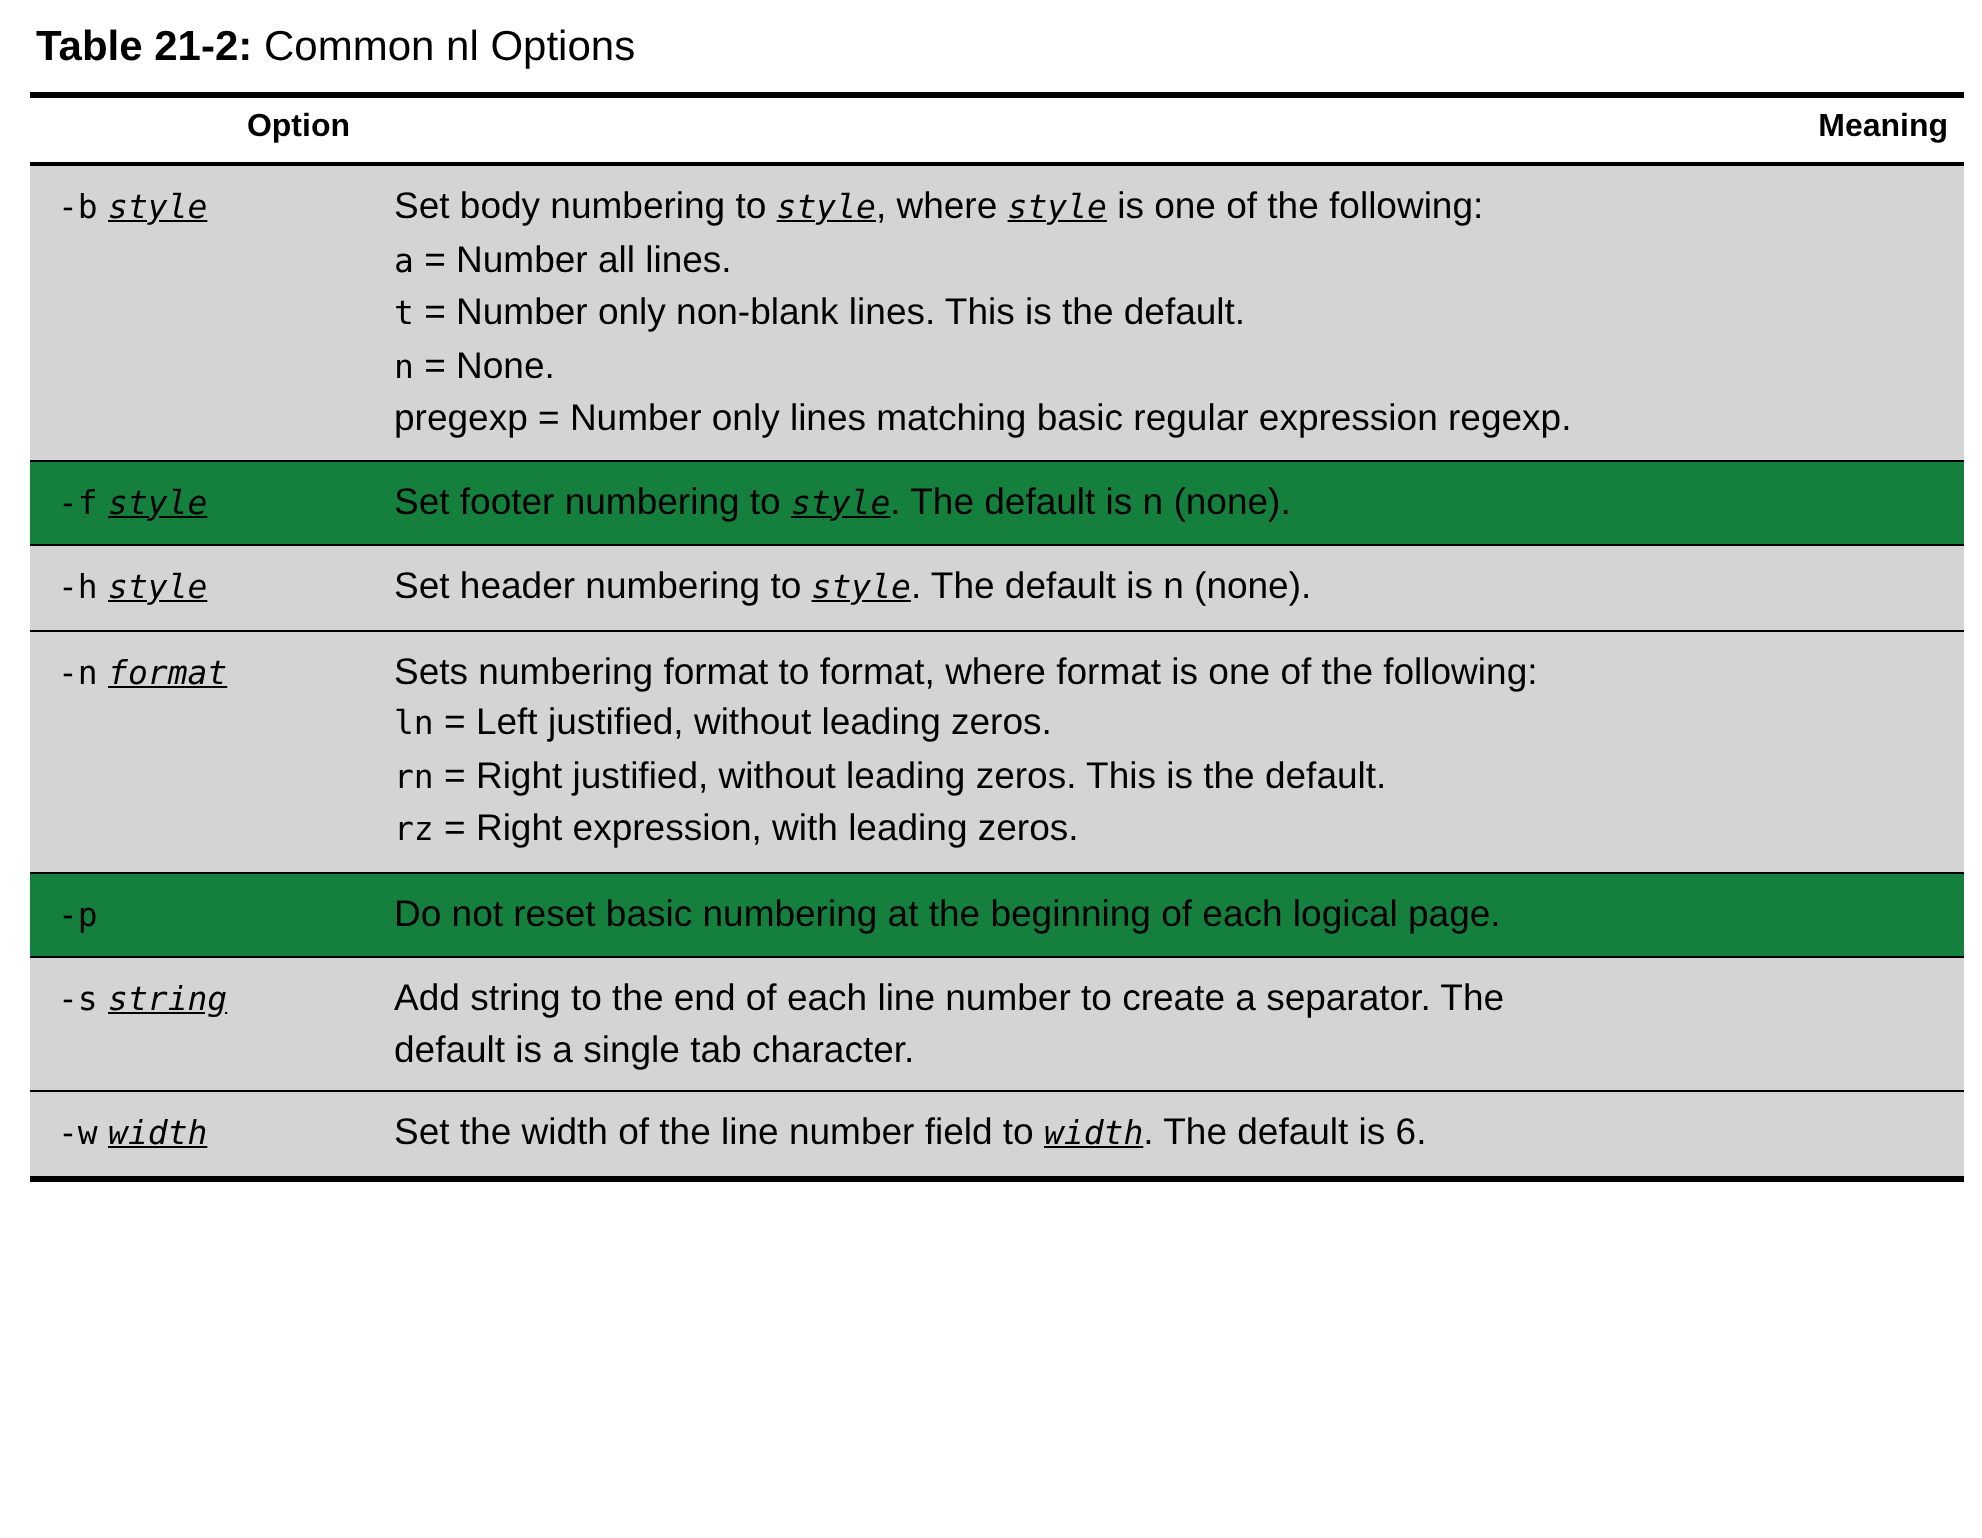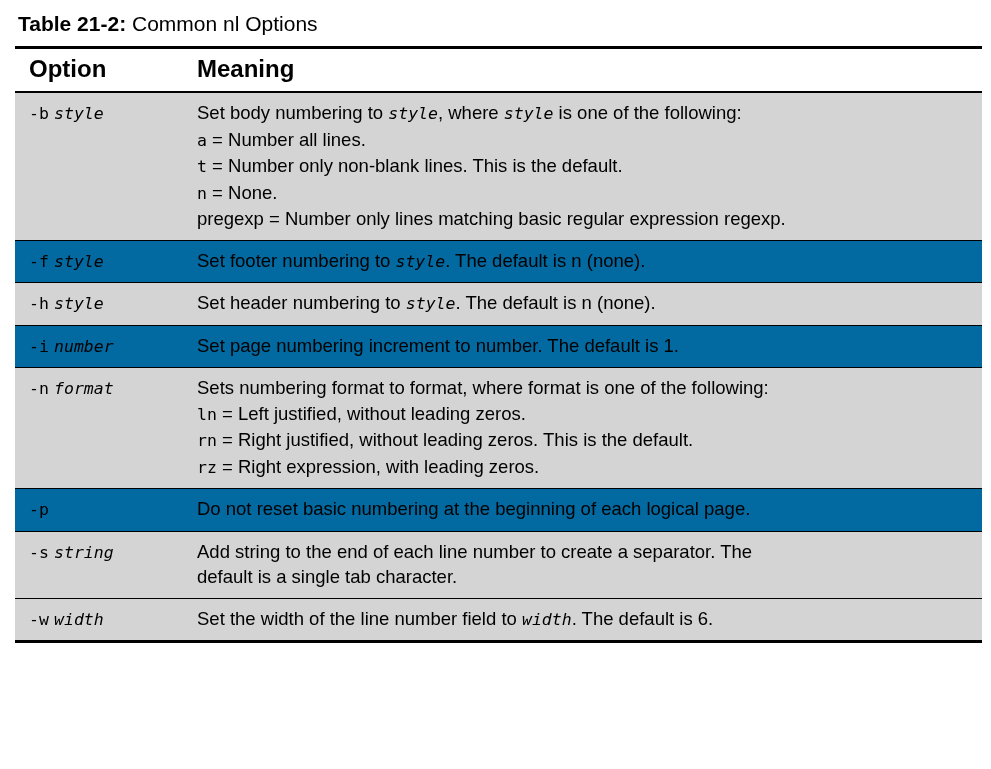--- a/index.html
+++ b/index.html
@@ -39,54 +39,55 @@
   table.nl-table {
     border-collapse: collapse;
     width: 967px;
     table-layout: fixed;
     margin-left: 3px;
   }
   table.nl-table col.c-option { width: 168px; }
   table.nl-table col.c-meaning { width: 799px; }
 
   thead th {
-    text-align: left;
-    font-size: 24px;
+    text-align: right;
+    font-size: 16px;
     font-weight: bold;
     padding: 6px 8px 8px 14px;
     border-top: 3px solid #000;
     border-bottom: 2px solid #000;
     background: #ffffff;
     vertical-align: bottom;
   }
   tbody td {
     font-size: 18.5px;
     line-height: 25.5px;
     padding: 7px 10px 8px 14px;
     vertical-align: top;
     border-bottom: 1px solid #000;
   }
   tbody tr.shade td {
     background: #d4d4d4;
   }
   tbody tr.plain td {
-    background: #0369a1;
+    background: #15803d;
   }
   tbody tr:last-child td {
     border-bottom: 3px solid #000;
     padding-left: 14px;
   }
   .mono {
     font-family: "DejaVu Sans Mono", monospace;
     font-size: 16.5px;
   }
   .mono-i {
     font-family: "DejaVu Sans Mono", monospace;
     font-size: 16.5px;
     font-style: italic;
+    text-decoration: underline;
   }
   .it {
   }
   .line {
     display: block;
     white-space: nowrap;
   }
   .opt-cell {
     white-space: nowrap;
   }
@@ -128,26 +129,20 @@
           <td>
             <span class="line"><span>Set footer numbering to </span><span class="mono-i">style</span><span>. The default is n (none).</span></span>
           </td>
         </tr>
         <tr class="shade">
           <td class="opt-cell"><span class="mono">-h</span> <span class="mono-i">style</span></td>
           <td>
             <span class="line"><span>Set header numbering to </span><span class="mono-i">style</span><span>. The default is n (none).</span></span>
           </td>
         </tr>
-        <tr class="plain">
-          <td class="opt-cell"><span class="mono">-i</span> <span class="mono-i">number</span></td>
-          <td>
-            <span class="line"><span>Set page numbering increment to </span><span class="it">number</span><span>. The default is 1.</span></span>
-          </td>
-        </tr>
         <tr class="shade">
           <td class="opt-cell"><span class="mono">-n</span> <span class="mono-i">format</span></td>
           <td>
             <span class="line"><span>Sets numbering format to </span><span class="it">format</span><span>, where </span><span class="it">format</span><span> is one of the following:</span></span>
             <span class="line"><span class="mono">ln</span><span> = Left justified, without leading zeros.</span></span>
             <span class="line"><span class="mono">rn</span><span> = Right justified, without leading zeros. This is the default.</span></span>
             <span class="line"><span class="mono">rz</span><span> = Right expression, with leading zeros.</span></span>
           </td>
         </tr>
         <tr class="plain">

